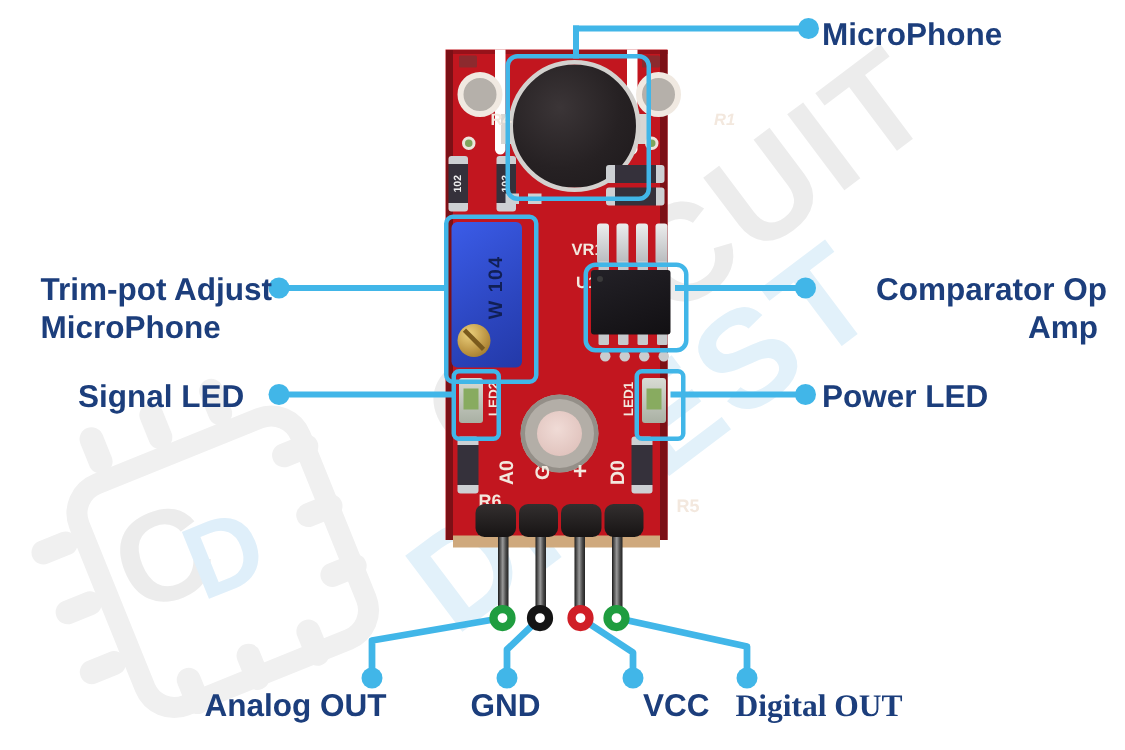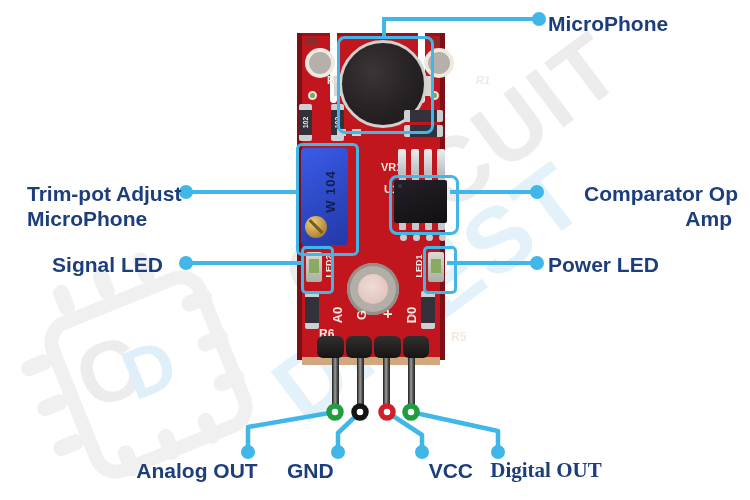--- a/index.html
+++ b/index.html
@@ -214,17 +214,17 @@
 
   <div class="lbl" style="left:548px;top:181px;width:148px;text-align:right;margin-left:36px;">
     <div>Comparator Op</div>
     <div>Amp</div>
   </div>
 
   <div class="lbl" style="left:40px;top:252px;width:135px;text-align:center;">Signal LED</div>
   <div class="lbl" style="left:548px;top:252px;">Power LED</div>
 
   <div class="lbl" style="left:117px;top:458px;width:160px;text-align:center;">Analog OUT</div>
-  <div class="lbl" style="left:287px;top:458px;width:100px;text-align:left;">GND</div>
+  <div class="lbl" style="left:287px;top:458px;width:100px;text-align:center;">GND</div>
   <div class="lbl" style="left:373px;top:458px;width:100px;text-align:right;">VCC</div>
   <div class="lbl" style="left:466px;top:458px;width:160px;text-align:center;font-family:Liberation Serif, serif;">Digital OUT</div>
 
 </div>
 
 </body></html>

